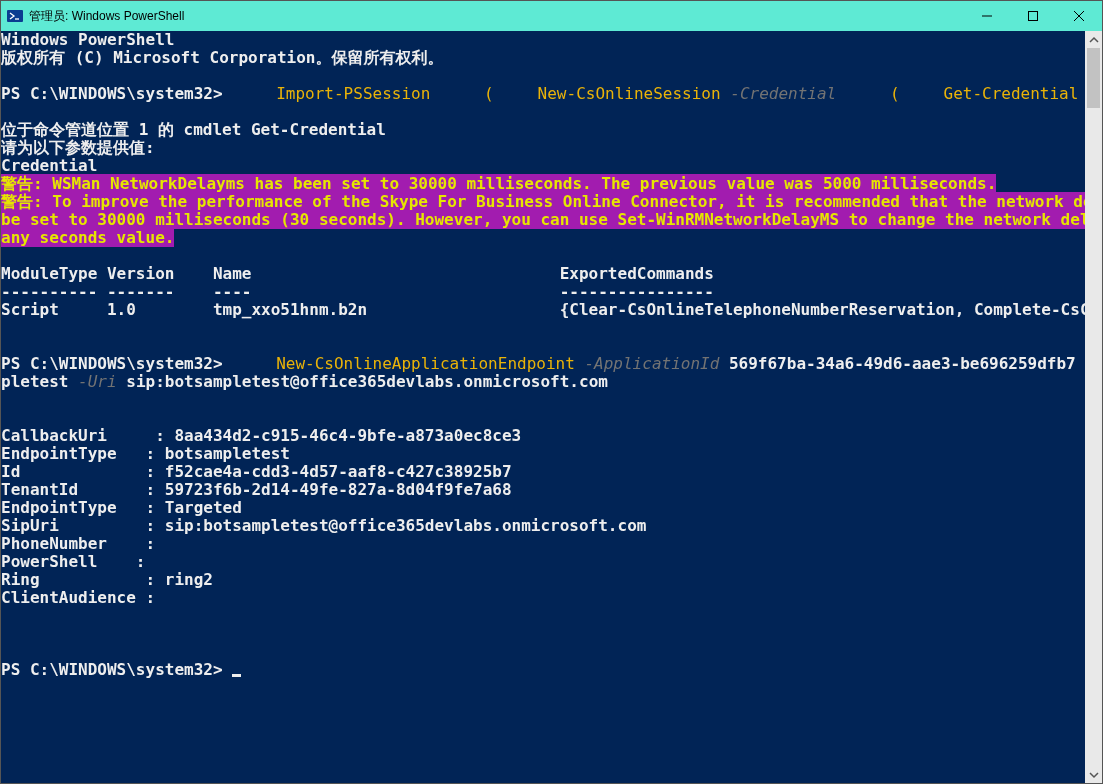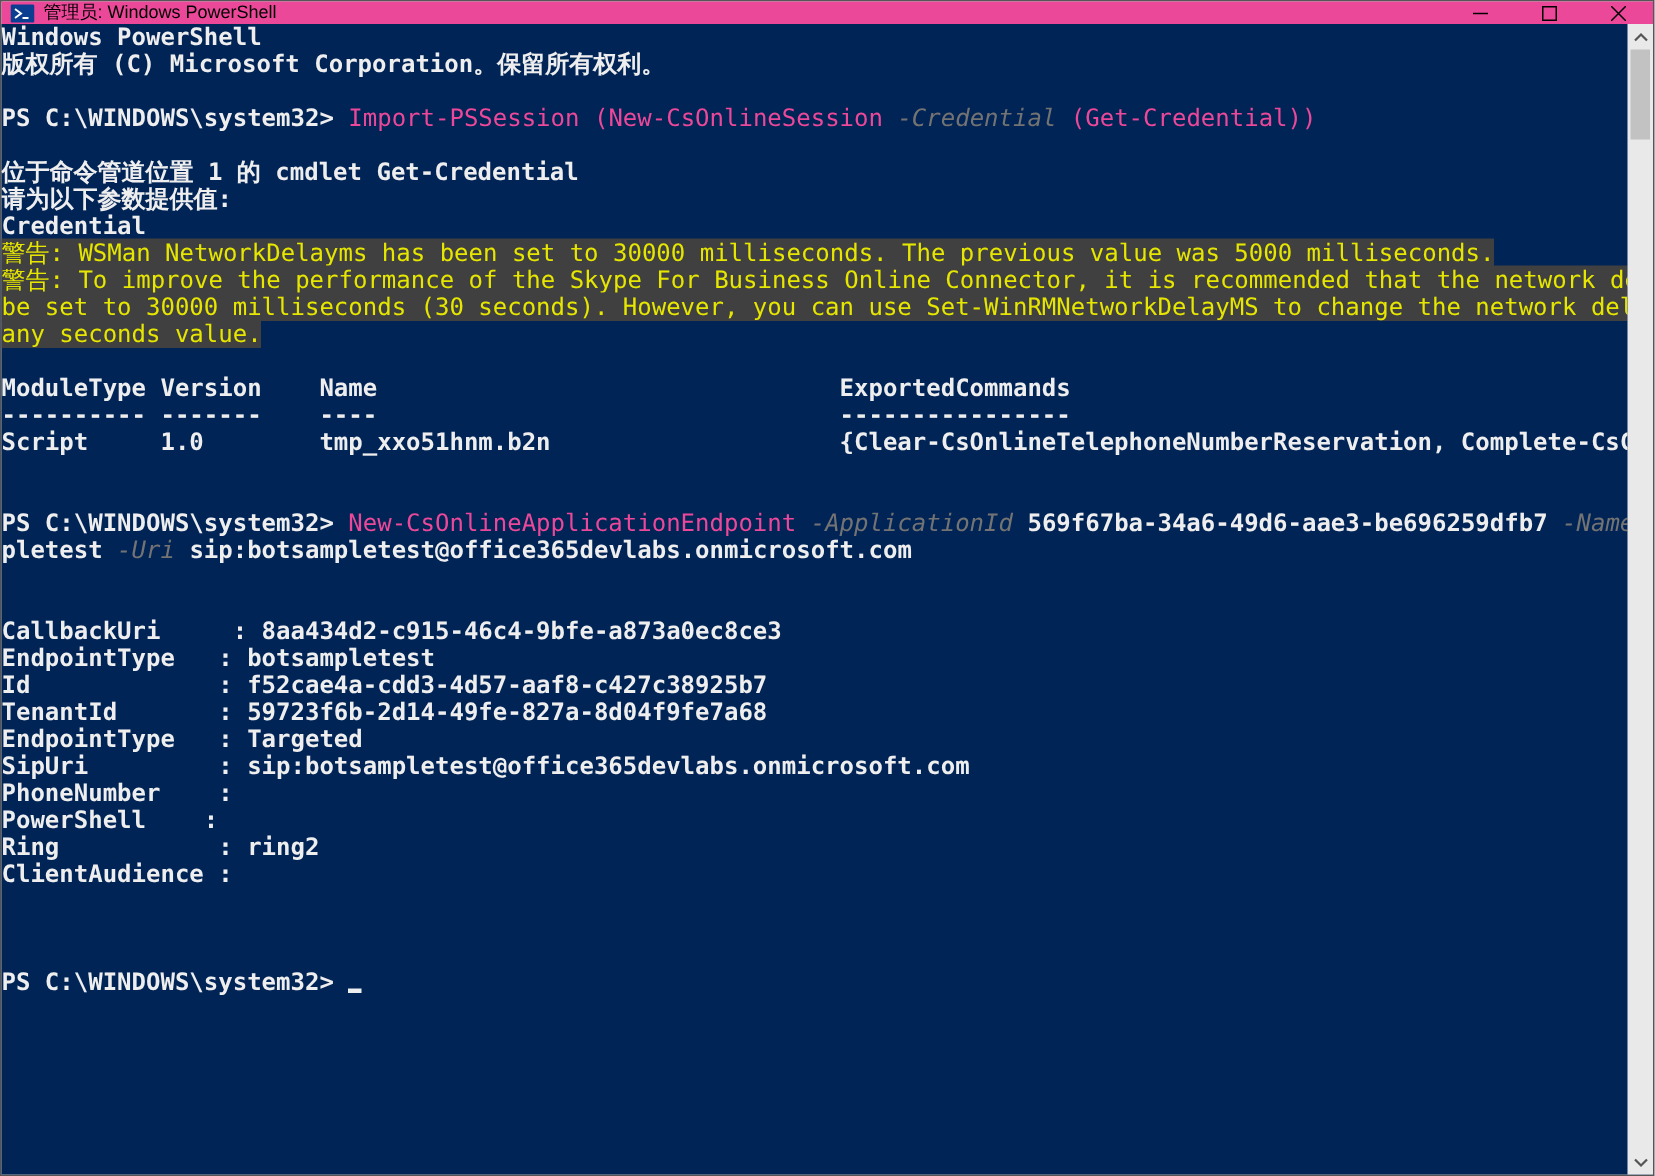--- a/index.html
+++ b/index.html
@@ -13,22 +13,22 @@
   }
   .window {
     width: 1103px;
     height: 784px;
     display: flex;
     flex-direction: column;
     border: 1px solid #555;
     box-sizing: border-box;
   }
   .titlebar {
-    height: 15px;
-    background: #ec4899;
+    height: 30px;
+    background: #5eead4;
     display: flex;
     align-items: center;
     justify-content: space-between;
     flex-shrink: 0;
   }
   .titlebar-left {
     display: flex;
     align-items: center;
     gap: 6px;
     padding-left: 6px;
@@ -99,23 +99,23 @@
   }
   .sb-thumb {
     position: absolute;
     top: 0;
     left: 2px;
     width: 13px;
     height: 60px;
     background: #c2c2c2;
   }
   .ps-white  { color: #eeeeee; font-weight: bold; }
-  .ps-yellow { color: #ec4899; }
+  .ps-yellow { color: #eab308; margin-left: 44px; }
   .ps-gray   { color: #737373; font-style: italic; }
-  .ps-warn   { color: #e6e600; background: #404040; }
+  .ps-warn   { color: #e6e600; background: #a21caf; font-weight: bold; }
   .cursor {
     display: inline-block;
     width: 9px;
     height: 3px;
     background: #eeeeee;
     vertical-align: -2px;
   }
 </style>
 </head>
 <body>

